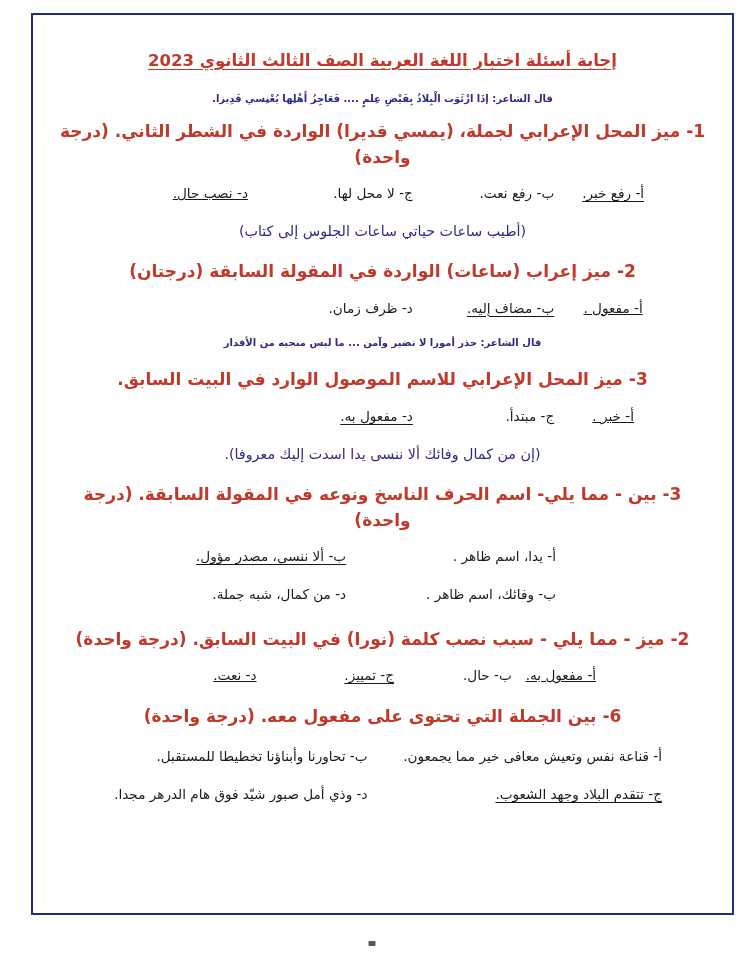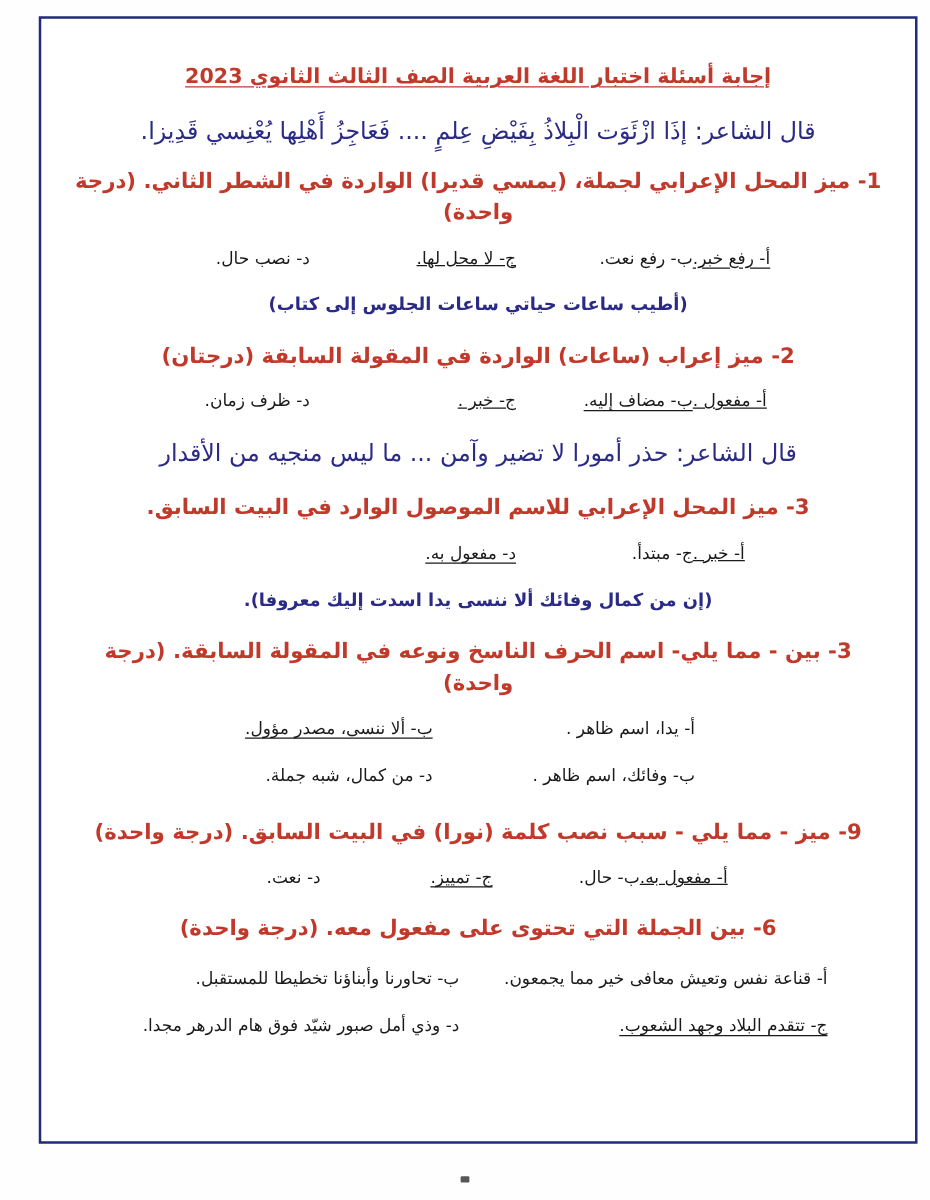--- a/index.html
+++ b/index.html
@@ -48,31 +48,31 @@
     text-decoration: underline;
     text-underline-offset: 3px;
     letter-spacing: 0px;
     margin: 14px 0 18px 0;
     direction: rtl;
   }
 
   
   .verse {
     color: #2b2b86;
-    font-weight: normal;
-    font-size: 19px;
+    font-weight: bold;
+    font-size: 10px;
     text-align: center;
     direction: rtl;
     margin: 0 0 6px 0;
     padding: 3px 0;
     line-height: 1.5;
   }
   .quote {
     color: #2b2b86;
-    font-weight: bold;
+    font-weight: normal;
     font-size: 14.3px;
     text-align: center;
     direction: rtl;
     margin: 0 0 6px 0;
     padding: 3px 0;
     line-height: 1.5;
   }
   .question {
     color: #c0392b;
     font-weight: bold;
@@ -102,24 +102,24 @@
     white-space: nowrap;
     line-height: 1.6;
   }
   .opt.correct {
     text-decoration: underline;
     text-underline-offset: 2.5px;
     text-decoration-thickness: 1px;
   }
 
   
-  .row-4 .opt:nth-child(1) { flex: 0 0 20%; text-align: left; text-decoration: underline; }
+  .row-4 .opt:nth-child(1) { flex: 0 0 20%; text-align: center; text-decoration: underline; }
   .row-4 .opt:nth-child(2) { flex: 0 0 24%; text-align: right; }
-  .row-4 .opt:nth-child(3) { flex: 0 0 28%; text-align: right; text-decoration: underline; }
-  .row-4 .opt:nth-child(4) { flex: 0 0 28%; text-align: right; }
+  .row-4 .opt:nth-child(3) { flex: 0 0 28%; text-align: right; }
+  .row-4 .opt:nth-child(4) { flex: 0 0 28%; text-align: right; text-decoration: underline; }
 
   
   .row-2 .opt:nth-child(1) { flex: 0 0 48%; text-align: right; }
   .row-2 .opt:nth-child(2) { flex: 0 0 52%; text-align: right; }
 
   .q4-grid .options-row { padding-right: 150px; padding-left: 20px; }
   .q4-grid .row-2 .opt:nth-child(1) { flex: 0 0 44%; }
   .q4-grid .row-2 .opt:nth-child(2) { flex: 0 0 56%; }
 
   .q6-grid .options-row { padding-right: 44px; padding-left: 14px; }
@@ -166,21 +166,20 @@
 
       <div class="quote">(أطيب ساعات حياتي ساعات الجلوس إلى كتاب)</div>
 
       <div class="gap-sm"></div>
 
       <div class="question">2- ميز إعراب (ساعات) الواردة في المقولة السابقة     (درجتان)</div>
 
       <div class="options-row row-4 pad-wide">
         <span class="opt">أ- مفعول .</span>
         <span class="opt correct">ب- مضاف إليه.</span>
-        <span class="opt">ج- خبر .</span>
         <span class="opt">د- ظرف زمان.</span>
       </div>
 
       <div class="gap-sm"></div>
 
       <div class="verse">قال الشاعر: حذر أمورا لا تضير وآمن ... ما ليس منجيه من الأقدار</div>
 
       <div class="gap-sm"></div>
 
       <div class="question">3- ميز المحل الإعرابي للاسم الموصول الوارد في البيت السابق.</div>
@@ -208,21 +207,21 @@
           <span class="opt">ب- وفائك، اسم ظاهر .</span>
           <span class="opt">د- من كمال، شبه جملة.</span>
         </div>
       </div>
 
       <div class="gap-sm"></div>
 
 
       <div class="gap-sm"></div>
 
-      <div class="question">9- ميز - مما يلي - سبب نصب كلمة (نورا) في البيت السابق.    (درجة واحدة)</div>
+      <div class="question">2- ميز - مما يلي - سبب نصب كلمة (نورا) في البيت السابق.    (درجة واحدة)</div>
 
       <div class="options-row row-4 pad-narrow">
         <span class="opt">أ- مفعول به.</span>
         <span class="opt">ب- حال.</span>
         <span class="opt correct">ج- تمييز.</span>
         <span class="opt">د- نعت.</span>
       </div>
 
       <div class="gap-sm"></div>
 

